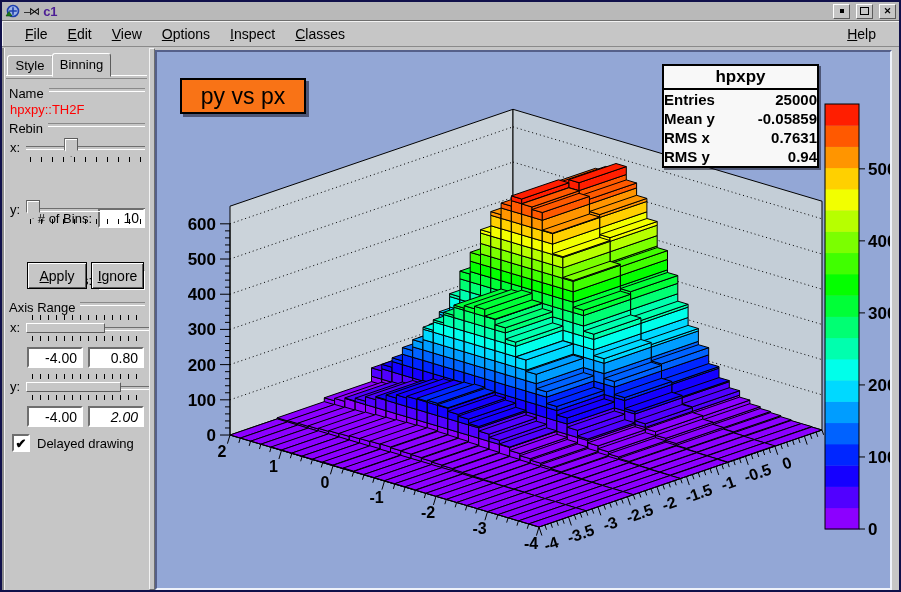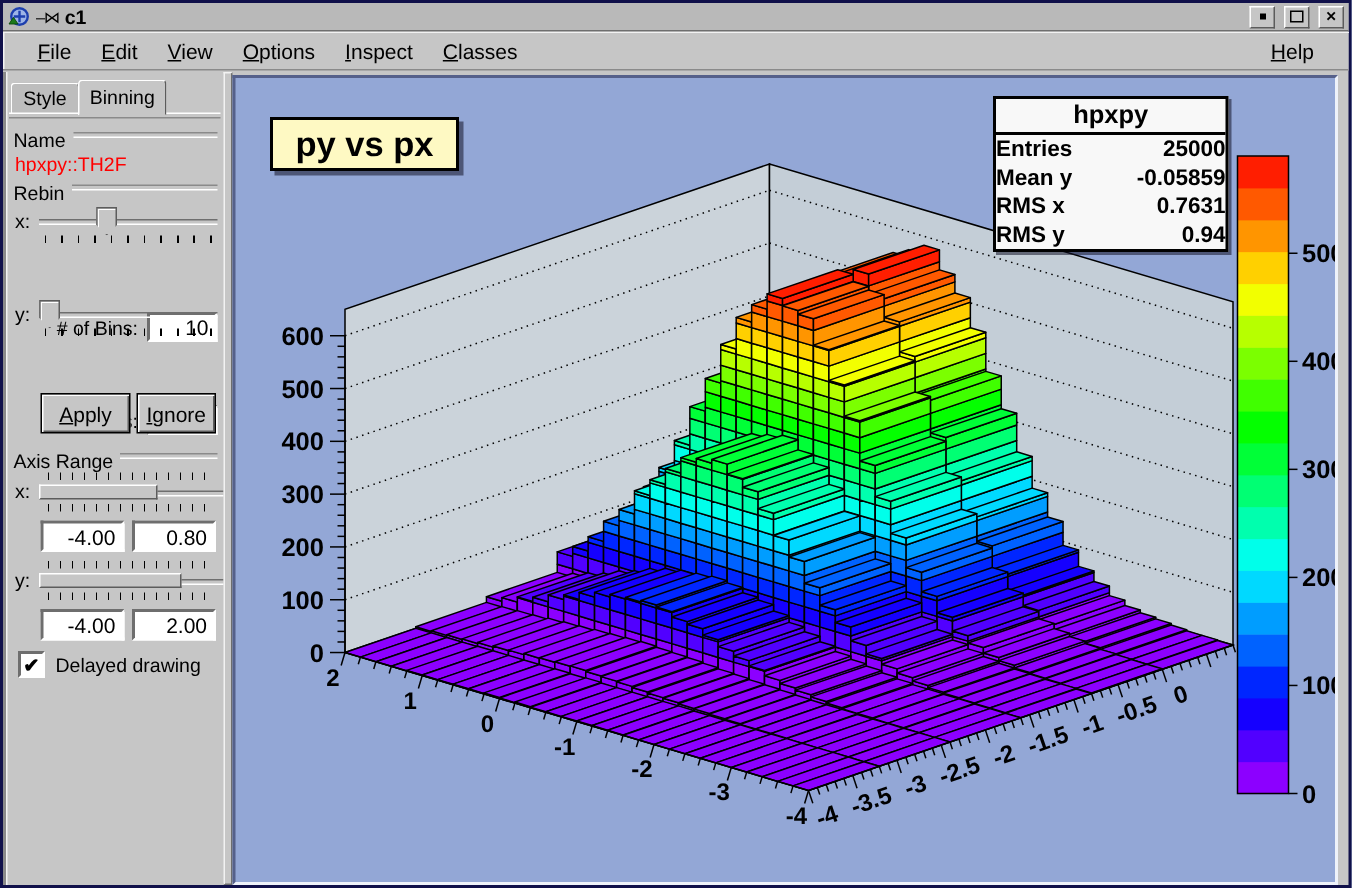--- a/index.html
+++ b/index.html
@@ -4,21 +4,21 @@
 <style>
   html,body{margin:0;padding:0;}
   body{width:901px;height:592px;overflow:hidden;background:#10104a;position:relative;
        font-family:"Liberation Sans",sans-serif;-webkit-font-smoothing:antialiased;}
   .window{position:absolute;inset:0;border:2px solid #10104a;background:#c6c6c6;box-sizing:border-box;}
   
   .titlebar{position:absolute;left:0;top:0;right:0;height:19px;background:#b9b9b9;
             border-bottom:1px solid #6e6e6e;display:flex;align-items:center;gap:4px;padding:0 3px;box-sizing:border-box;}
   .win-icon{width:15px;height:15px;display:inline-block;}
   .pin{font-size:11px;color:#000;letter-spacing:-1px;}
-  .wtitle{font-size:13px;font-weight:bold;color:#000000;flex:1;}
+  .wtitle{font-size:13px;font-weight:bold;color:#4c1d95;flex:1;}
   .winbtn{width:15px;height:13px;background:#c6c6c6;border:1px solid;border-color:#fff #5c5c5c #5c5c5c #fff;
           display:flex;align-items:center;justify-content:center;font-size:9px;line-height:9px;color:#000;margin-left:2px;}
   .winbtn .sq{width:4px;height:4px;background:#000;}
   .winbtn .sq2{width:7px;height:6px;border:1px solid #000;}
   
   .menubar{position:absolute;left:0;top:19px;right:0;height:26px;background:#c6c6c6;
            border-bottom:1px solid #8a8a8a;box-shadow:inset 1px 1px 0 #f2f2f2;
            display:flex;align-items:center;font-size:14px;color:#000;padding:0 13px;box-sizing:border-box;}
   .menu-item{padding:3px 10px;}
   .menu-spacer{flex:1;}
@@ -55,24 +55,24 @@
   .dslider .range{position:absolute;left:0;top:1px;height:10px;background:#c6c6c6;
                   border:1px solid;border-color:#fff #5c5c5c #5c5c5c #fff;box-sizing:border-box;}
   .cbrow{position:absolute;left:8px;display:flex;align-items:center;gap:7px;}
   .checkbox{width:14px;height:14px;background:#fff;border:2px solid;border-color:#6e6e6e #fff #fff #6e6e6e;
             box-sizing:content-box;display:flex;align-items:center;justify-content:center;
             font-size:13px;font-weight:bold;color:#000;line-height:13px;}
   
   .canvas{position:absolute;left:153px;top:48px;width:737px;height:540px;background:#93a7d6;
           border:2px solid;border-color:#55608a #eef2fa #eef2fa #55608a;box-sizing:border-box;}
   #plot-svg{position:absolute;left:0;top:0;}
-  .plot-title{position:absolute;left:23px;top:26px;width:122px;height:32px;background:#fef9c3;
+  .plot-title{position:absolute;left:23px;top:26px;width:122px;height:32px;background:#f97316;
               border:2px solid #000;box-shadow:3px 3px 0 rgba(20,20,40,.55);
               display:flex;align-items:center;justify-content:center;
-              font-size:23px;font-weight:bold;color:#000;}
+              font-size:23px;font-weight:normal;color:#000;}
   .stats{position:absolute;left:505px;top:12px;width:153px;background:#f8f8f8;border:2px solid #000;
          box-shadow:2px 2px 0 rgba(20,20,40,.55);font-weight:bold;color:#000;}
   .stats .st-title{text-align:center;font-size:17px;border-bottom:2px solid #000;padding:1px 12px;}
   .stats .st-row{display:flex;justify-content:space-between;font-size:15px;padding:1px 0;}
   svg text{font-family:"Liberation Sans",sans-serif;font-weight:bold;fill:#000;}
 </style>
 </head>
 <body>
 
 <div class="window">
@@ -180,21 +180,21 @@
     <div class="srow" style="top:331px;">
       <span>y:</span>
       <div class="dslider" style="position:relative;flex:1;">
         <div class="line"></div>
           <div class="range" style="width:76%;"></div>
       </div>
     </div>
     <div class="ticks fine" style="top:347px;left:28px;width:110px;"></div>
 
     <input class="entry" style="position: absolute; left: 23px; top: 358px; width: 56px; height: 21px;" readonly="" value="-4.00">
-    <input class="entry" style="position: absolute; left: 84px; top: 358px; width: 56px; height: 21px;" readonly="" value="2.00">
+    <input class="entry" style="position: absolute; left: 84px; top: 358px; width: 56px; height: 21px; font-style: italic;" readonly="" value="2.00">
 
     <div class="cbrow" style="top:386px;">
       <span class="checkbox">✔</span>
       <span>Delayed drawing</span>
     </div>
   </div>
 
   <div class="splitter"></div>
 
   <div class="canvas">

